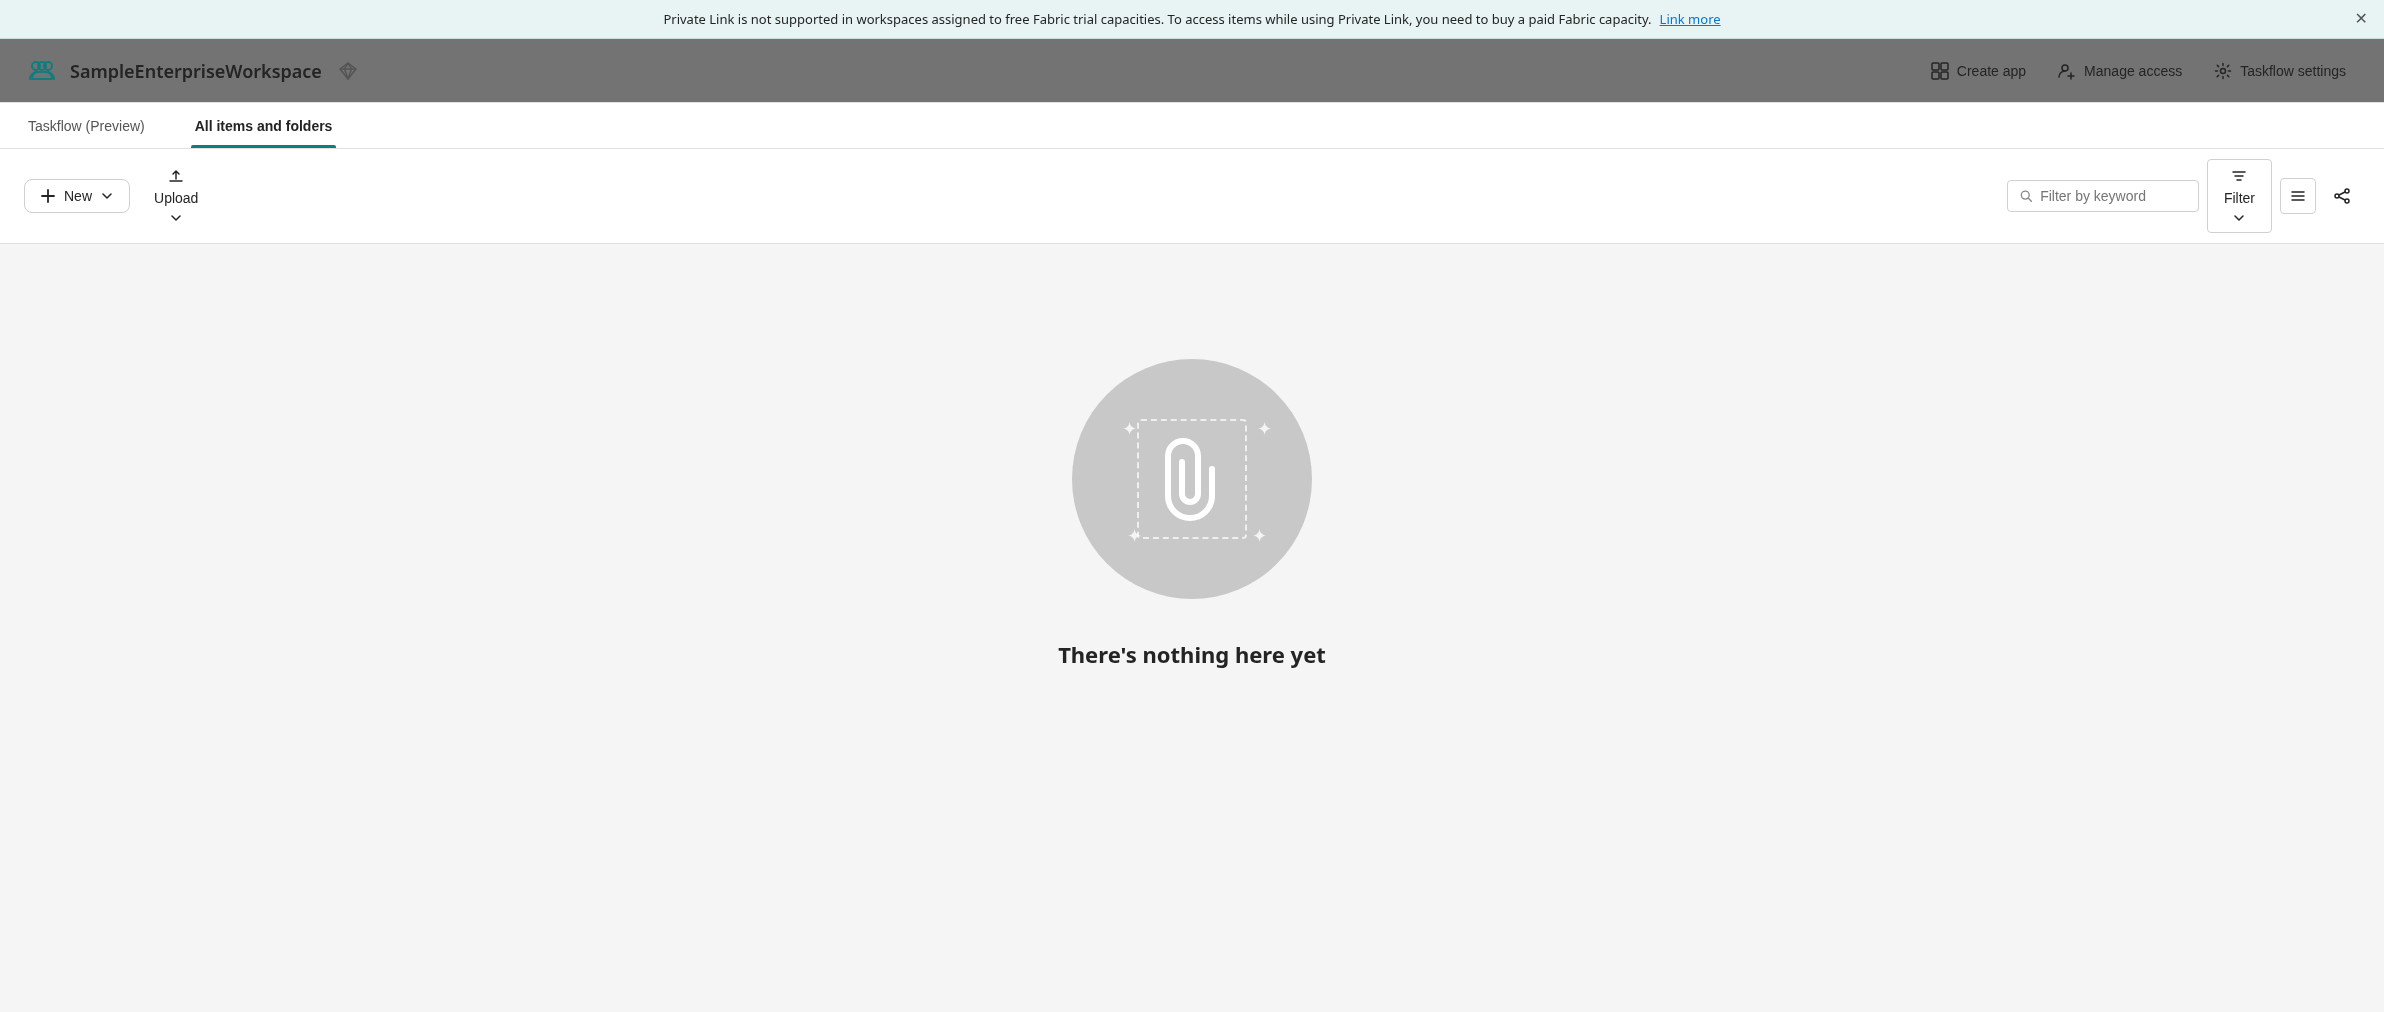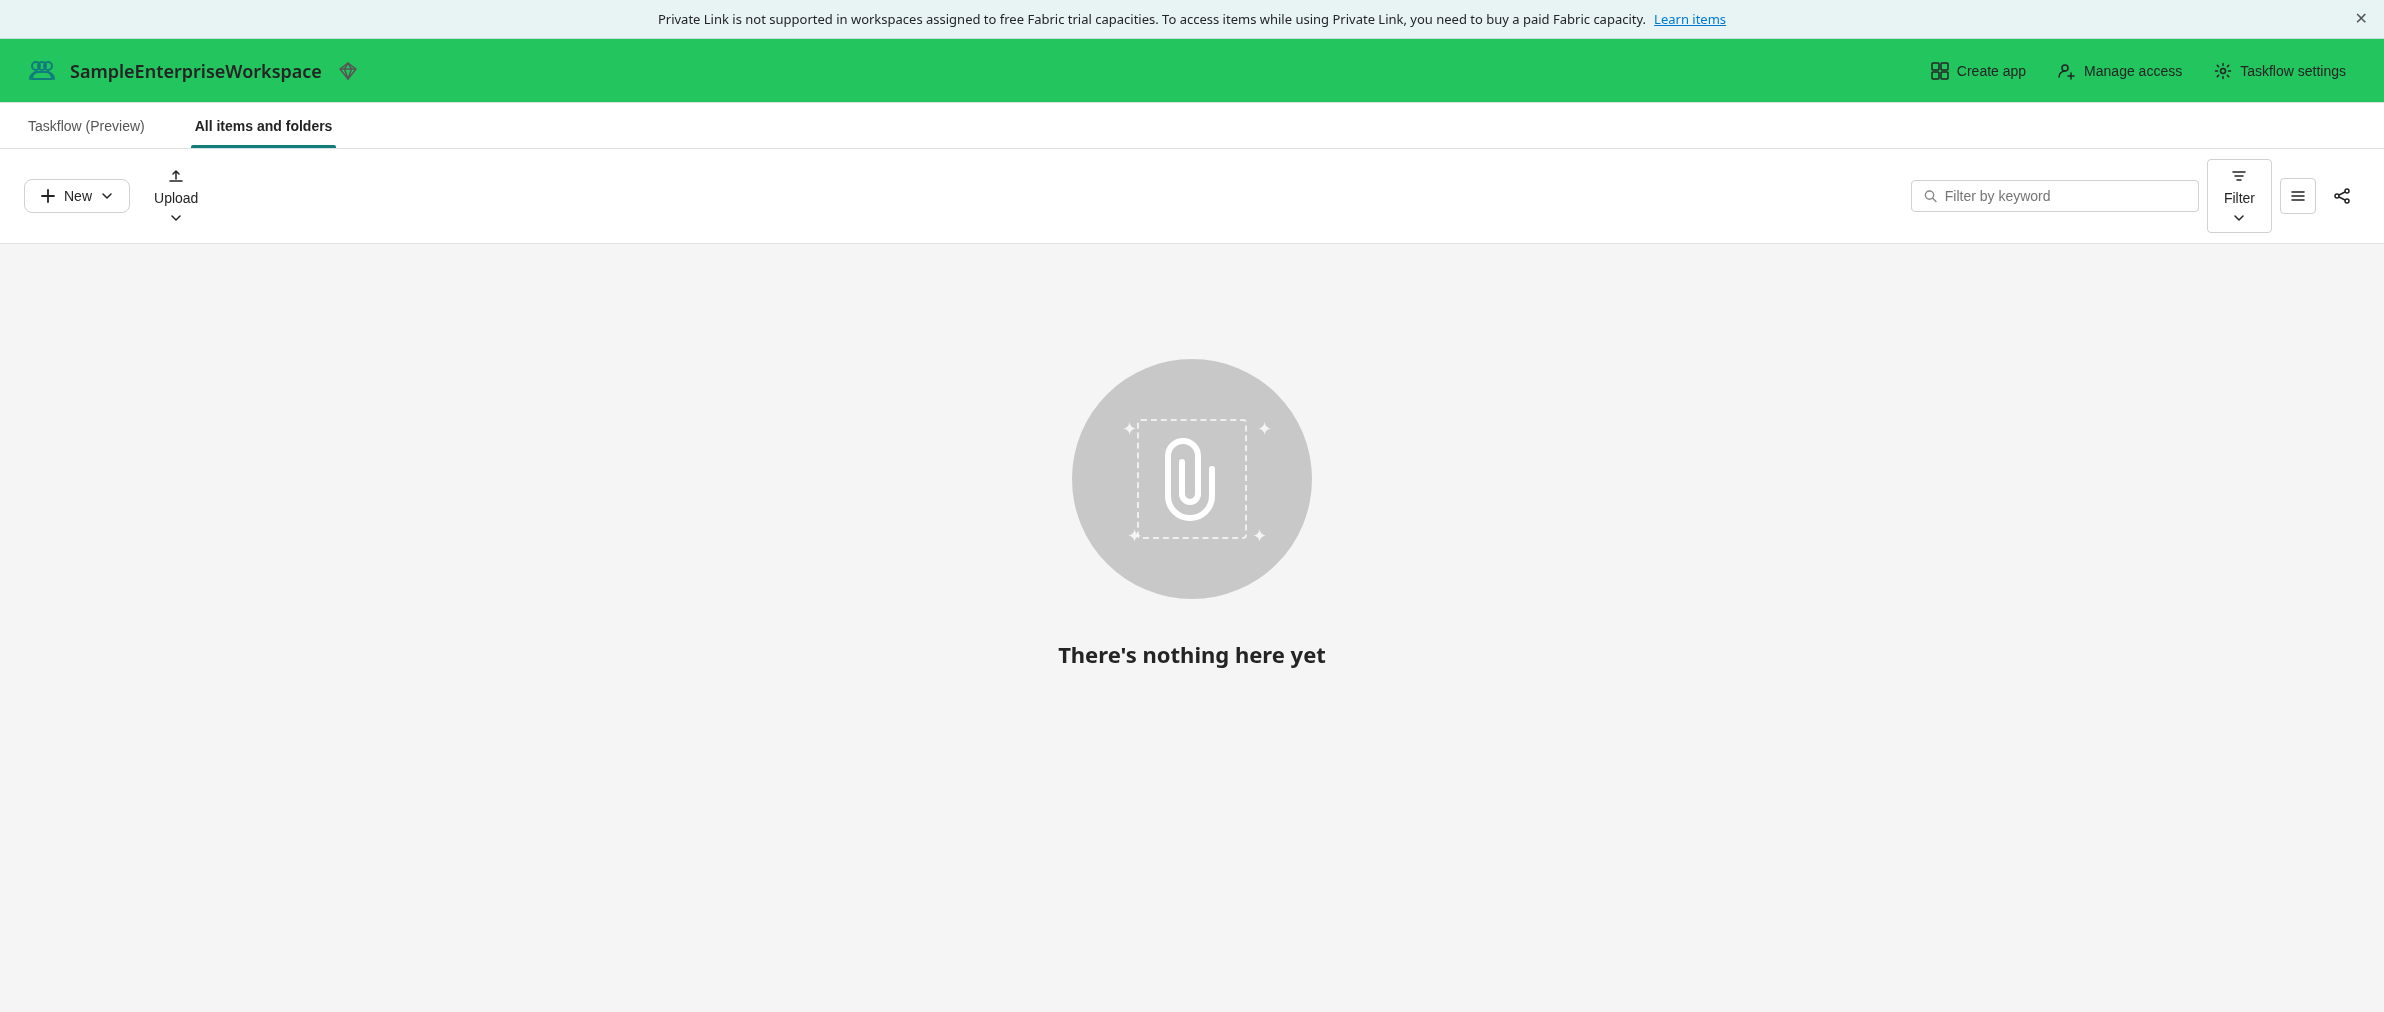--- a/index.html
+++ b/index.html
@@ -36,21 +36,21 @@
       background: none;
       border: none;
       cursor: pointer;
       font-size: 16px;
       color: #555;
       line-height: 1;
     }
 
     
     .header {
-      background: #22c55e;
+      background: #737373;
       display: flex;
       align-items: center;
       padding: 0 24px;
       height: 64px;
       border-bottom: 1px solid #e0e0e0;
     }
     .workspace-identity {
       display: flex;
       align-items: center;
       gap: 10px;
@@ -192,21 +192,21 @@
     }
 
     .filter-input-wrapper {
       display: flex;
       align-items: center;
       border: 1px solid #d0d0d0;
       border-radius: 4px;
       background: #fff;
       padding: 7px 12px;
       gap: 8px;
-      width: 288px;
+      width: 192px;
     }
     .filter-input-wrapper input {
       border: none;
       outline: none;
       font-size: 14px;
       color: #888;
       width: 100%;
       background: transparent;
     }
 
@@ -306,21 +306,21 @@
       font-weight: 700;
       color: #242424;
       margin-top: 8px;
     }
   </style>
 </head>
 <body>
 
 <div class="banner">
   <span>Private Link is not supported in workspaces assigned to free Fabric trial capacities. To access items while using Private Link, you need to buy a paid Fabric capacity.</span>
-  <a href="#">Learn items</a>
+  <a href="#">Link more</a>
   <button class="banner-close">✕</button>
 </div>
 
 <div class="header">
   <div class="workspace-identity">
 
     <div class="workspace-logo">
       <svg viewBox="0 0 32 32" fill="none" xmlns="http://www.w3.org/2000/svg">
 
         <circle cx="10" cy="11" r="4" stroke="#107c7c" stroke-width="2" fill="none"></circle>

